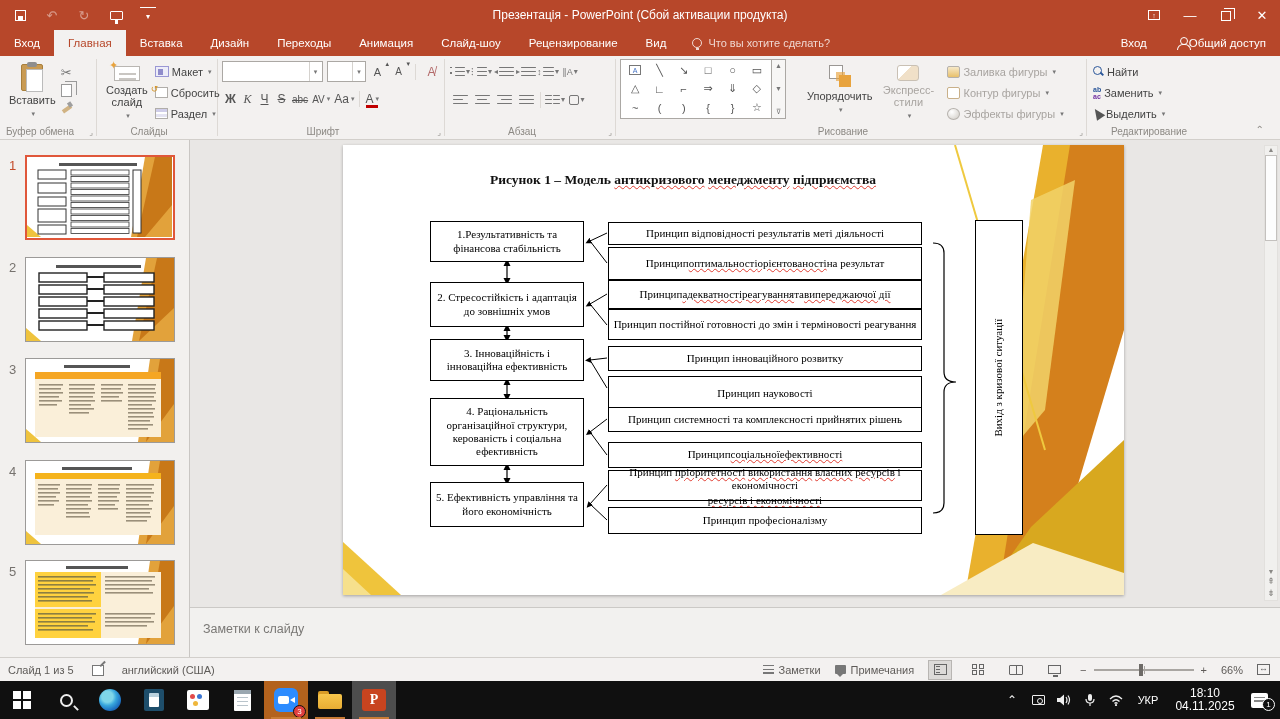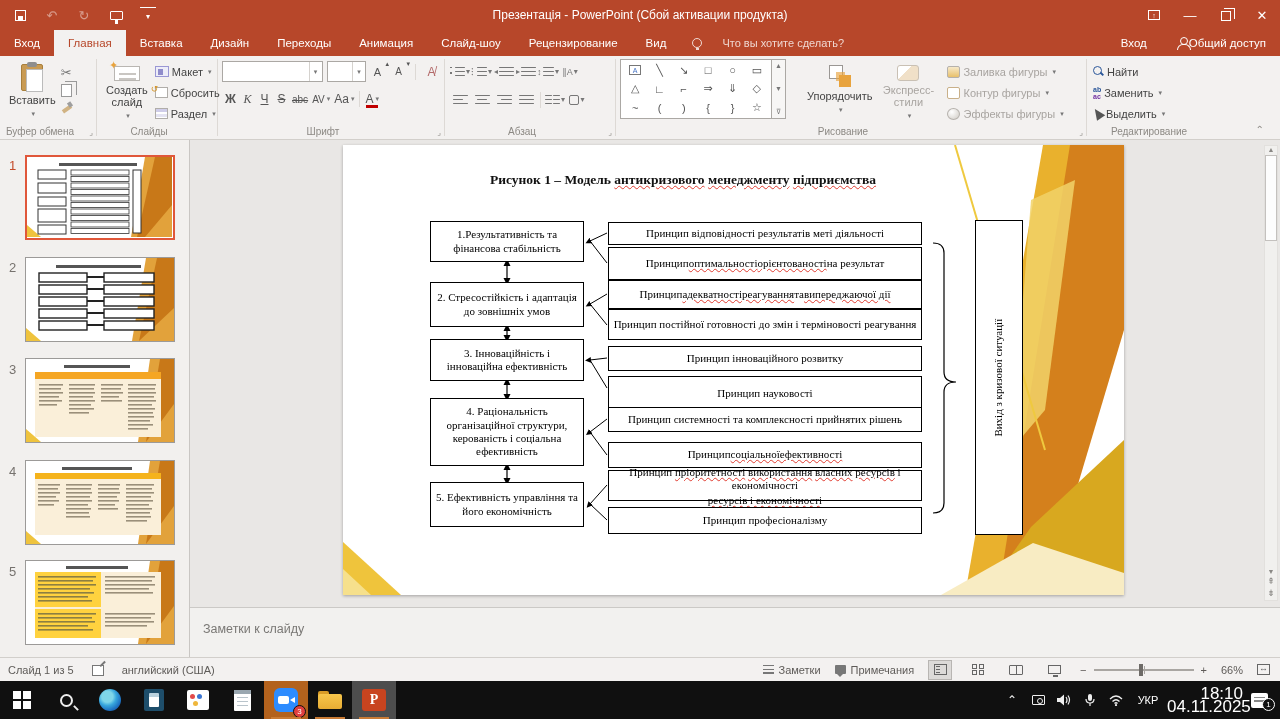--- a/index.html
+++ b/index.html
@@ -20,21 +20,21 @@
 .winbtns{margin-left:auto;display:flex;height:30px}
 .winbtn{width:36px;height:30px;display:flex;align-items:center;justify-content:center;font-size:13px;color:#fff}
 .rdo{width:12px;height:10px;border:1.2px solid #fff;display:flex;align-items:center;justify-content:center;font-size:7px;line-height:1}
 .restore{width:10px;height:10px;border:1.2px solid #fff;position:relative;margin-top:2px}
 .restore::before{content:"";position:absolute;left:2px;top:-4px;width:10px;height:10px;border:1.2px solid #fff;border-bottom:none;border-left:none}
 
 
 .tabrow{position:absolute;top:30px;left:0;right:0;height:26px;background:#B7472A;display:flex;align-items:stretch;color:#fff}
 .tab{display:flex;align-items:center;padding:0 14px;font-size:11.5px;cursor:default}
 .tab.active{background:#F3F1F0;color:#B7472A}
-.tellme{display:flex;align-items:center;gap:20px;padding:0 12px;color:rgba(255,255,255,.78)}
+.tellme{display:flex;align-items:center;gap:6px;padding:0 12px;color:rgba(255,255,255,.78)}
 .bulb{width:10px;height:10px;border:1.2px solid rgba(255,255,255,.78);border-radius:50%;position:relative}
 .bulb::after{content:"";position:absolute;left:2.5px;top:9px;width:3px;height:2px;background:rgba(255,255,255,.78)}
 .tabspacer{flex:1}
 .signin{display:flex;align-items:center;padding:0 16px}
 .share{display:flex;align-items:center;padding:0 14px}
 .person{width:12px;height:12px;position:relative}
 .person::before{content:"";position:absolute;left:3px;top:0;width:6px;height:6px;border:1.2px solid #fff;border-radius:50%}
 .person::after{content:"";position:absolute;left:0;top:7px;width:12px;height:5px;border:1.2px solid #fff;border-bottom:none;border-radius:6px 6px 0 0}
 
 
@@ -207,21 +207,21 @@
 .badge{position:absolute;right:2px;bottom:1px;min-width:13px;height:13px;border-radius:50%;background:#E03E3E;border:1.5px solid #101010;color:#fff;font-size:8px;display:flex;align-items:center;justify-content:center}
 .folder{width:24px;height:18px;position:relative}
 .folder::before{content:"";position:absolute;left:0;top:0;width:11px;height:5px;background:#D99C27;border-radius:2px 2px 0 0}
 .folder::after{content:"";position:absolute;left:0;top:3px;width:24px;height:15px;background:linear-gradient(#F7C64C,#E8AC33);border-radius:2px}
 .pptic{width:24px;height:22px;background:#C8441F;border-radius:3px;color:#fff;font-weight:bold;font-size:14px;display:flex;align-items:center;justify-content:center;font-family:"Liberation Serif",serif}
 .tray{margin-left:auto;display:flex;align-items:center;gap:0}
 .tricon{width:26px;display:flex;align-items:center;justify-content:center;color:#eee;font-size:12px}
 .monic{width:13px;height:10px;border:1.3px solid #eee;border-radius:1px;position:relative}
 .monic::after{content:"";position:absolute;left:4px;top:2px;width:4px;height:4px;border:1.2px solid #eee;border-radius:50%}
 .lang{width:38px;text-align:center;font-size:11px;color:#fff}
-.clock{width:76px;text-align:right;font-size:17px;line-height:13px;color:#fff}
+.clock{width:76px;text-align:center;font-size:12px;line-height:13px;color:#fff}
 .notific{width:17px;height:15px;background:#fff;border-radius:2px;position:relative;margin:0 12px 0 8px}
 .notific::before{content:"";position:absolute;left:3px;top:4px;right:3px;height:7px;background:repeating-linear-gradient(#888 0 1.2px,transparent 1.2px 3.4px)}
 .nbadge{position:absolute;right:-7px;bottom:-3px;width:13px;height:13px;border-radius:50%;border:1.3px solid #fff;background:#101010;color:#fff;font-size:8px;display:flex;align-items:center;justify-content:center}
 </style>
 </head>
 <body>
 
 <div class="screen">
 
   <div class="titlebar">

